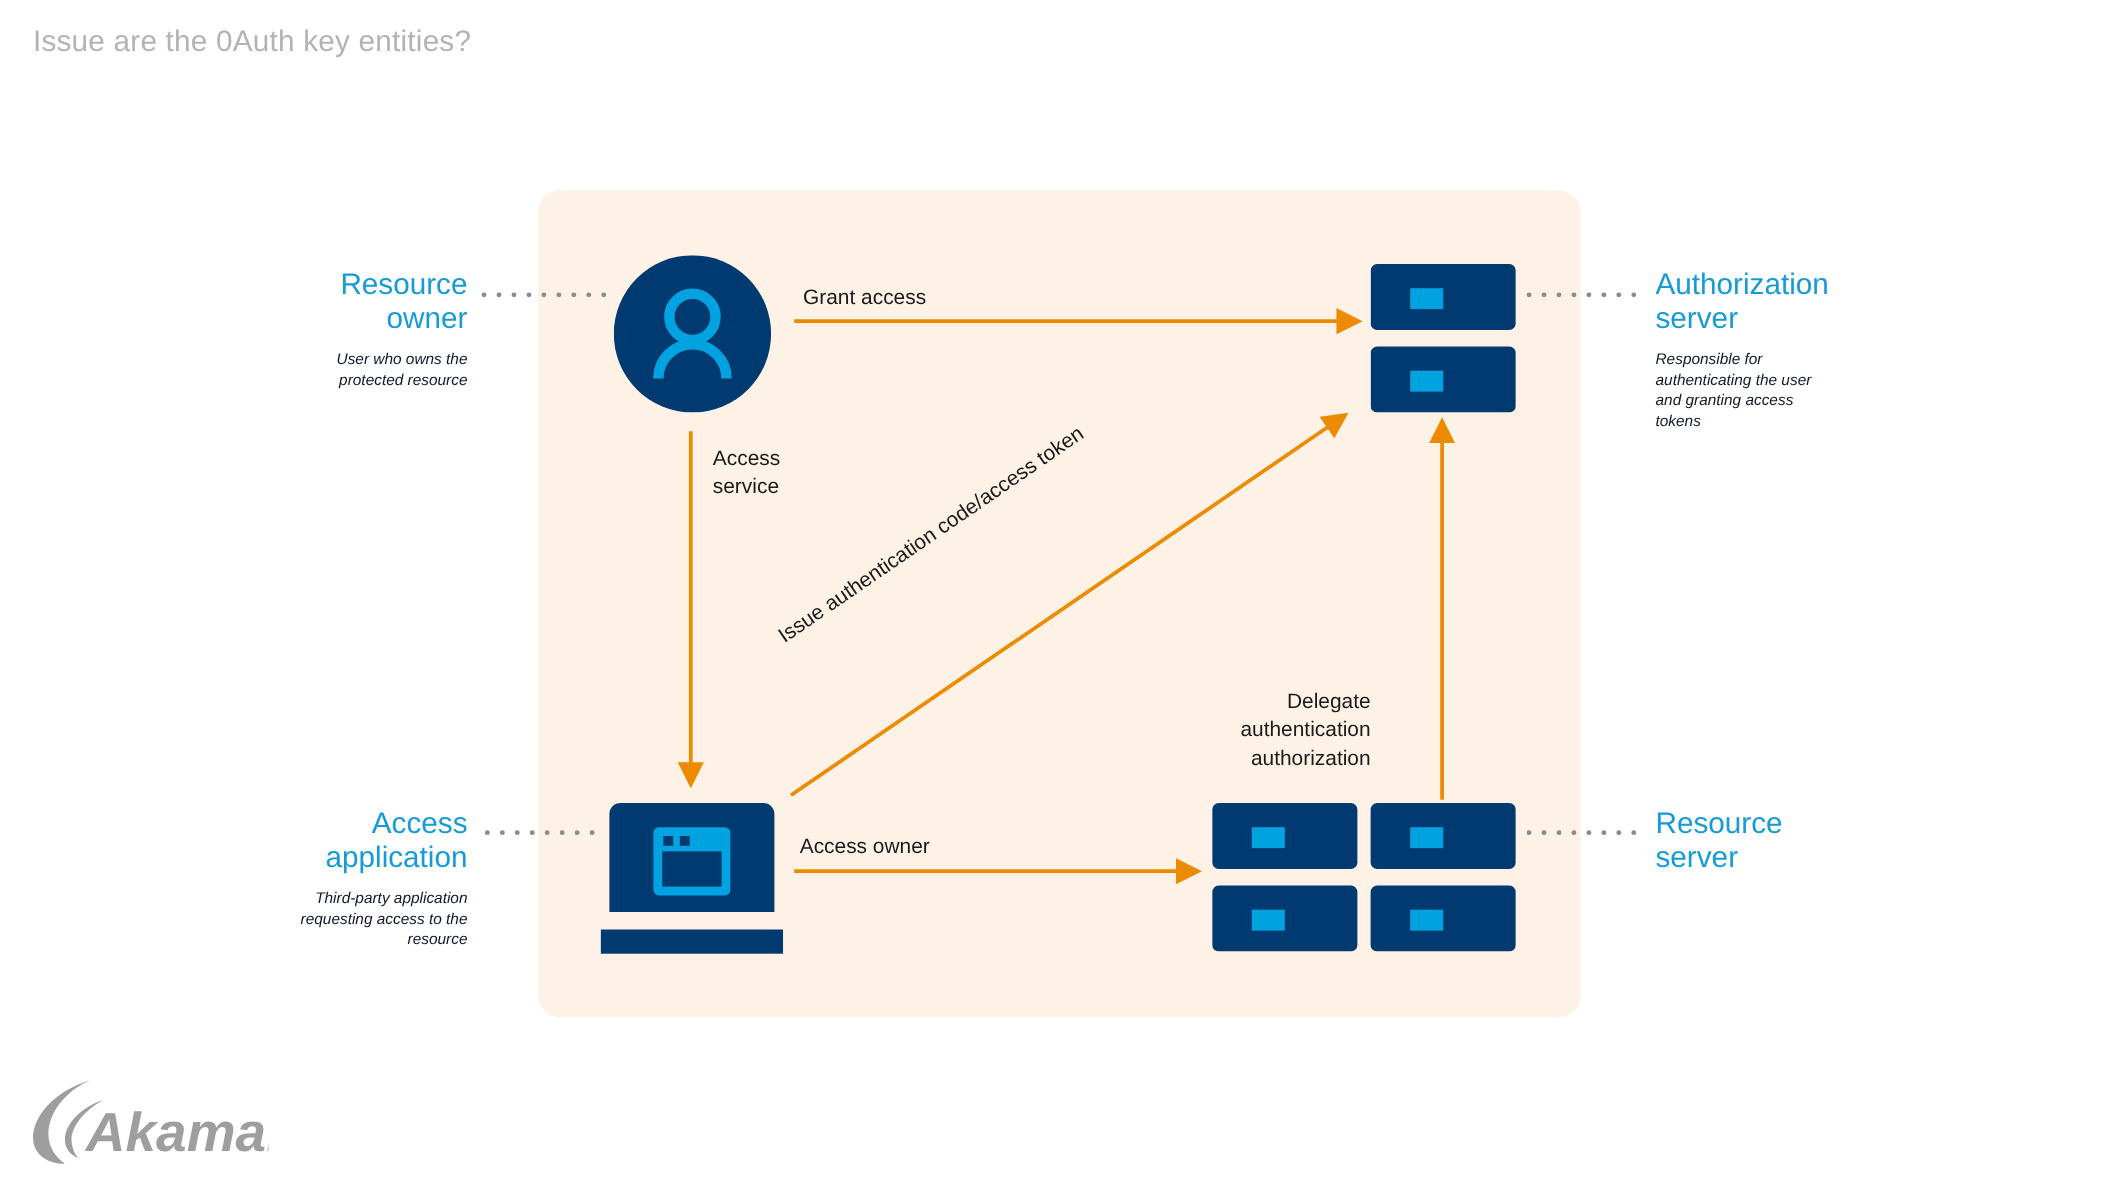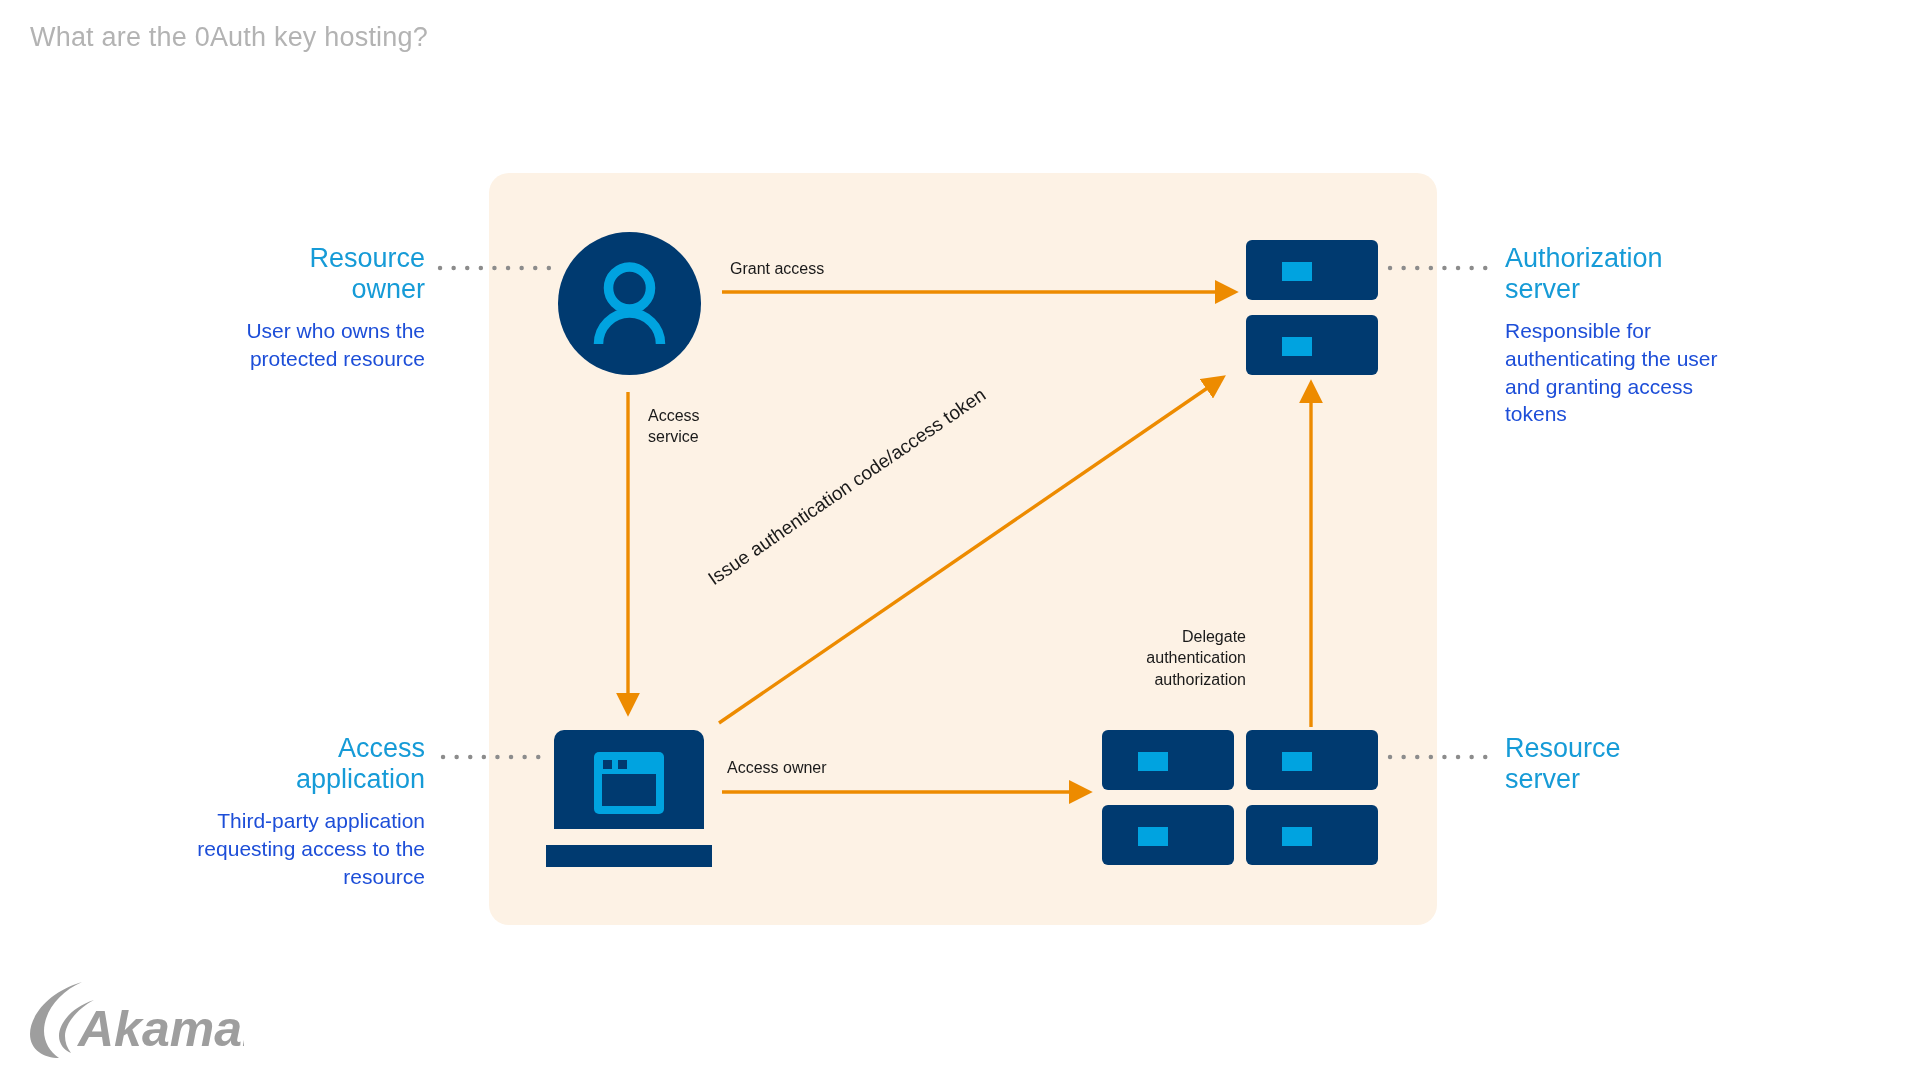--- a/index.html
+++ b/index.html
@@ -85,37 +85,38 @@
 
   
   .entity-block { position: absolute; }
   .entity-title {
     font-size: 27px;
     color: #169bd7;
     line-height: 1.15;
     margin: 0;
   }
   .entity-desc {
-    font-size: 21px;
-    color: #1d4ed8;
+    font-size: 14px;
+    color: #0f172a;
     line-height: 1.32;
     margin: 12px 0 0 0;
+    font-style: italic;
   }
   .align-right { text-align: right; }
   .align-left  { text-align: left; }
 
   #entity-resource-owner  { left: 90px;  top: 243px; width: 335px; }
   #entity-client-app      { left: 80px;  top: 733px; width: 345px; }
   #entity-auth-server     { left: 1505px; top: 243px; width: 300px; }
   #entity-resource-server { left: 1505px; top: 733px; width: 300px; }
 
   
   .flow-label {
     position: absolute;
-    font-size: 16px;
+    font-size: 19px;
     color: #1a1a1a;
     line-height: 1.33;
     white-space: pre-line;
   }
   #label-grant-access   { left: 730px;  top: 258px; }
   #label-access-service { left: 648px;  top: 405px; }
   #label-access-data    { left: 727px;  top: 757px; }
   #label-delegate {
     left: 1106px;
     top: 626px;
@@ -136,21 +137,21 @@
     position: absolute;
     left: 26px;
     top: 978px;
     width: 218px;
     height: 82px;
   }
 </style>
 </head>
 <body>
 
-<div id="page-title">What are the 0Auth key hosting?</div>
+<div id="page-title">Issue are the 0Auth key entities?</div>
 
 <div id="diagram-panel"></div>
 
 <svg id="diagram-svg" viewBox="0 0 1920 1080" xmlns="http://www.w3.org/2000/svg">
   <defs>
     <marker id="arrow-head" markerWidth="7" markerHeight="7" refX="5.6" refY="3.5" orient="auto" markerUnits="strokeWidth">
       <path d="M0,0 L7,3.5 L0,7 z" fill="#ed8b00"></path>
     </marker>
   </defs>
 

